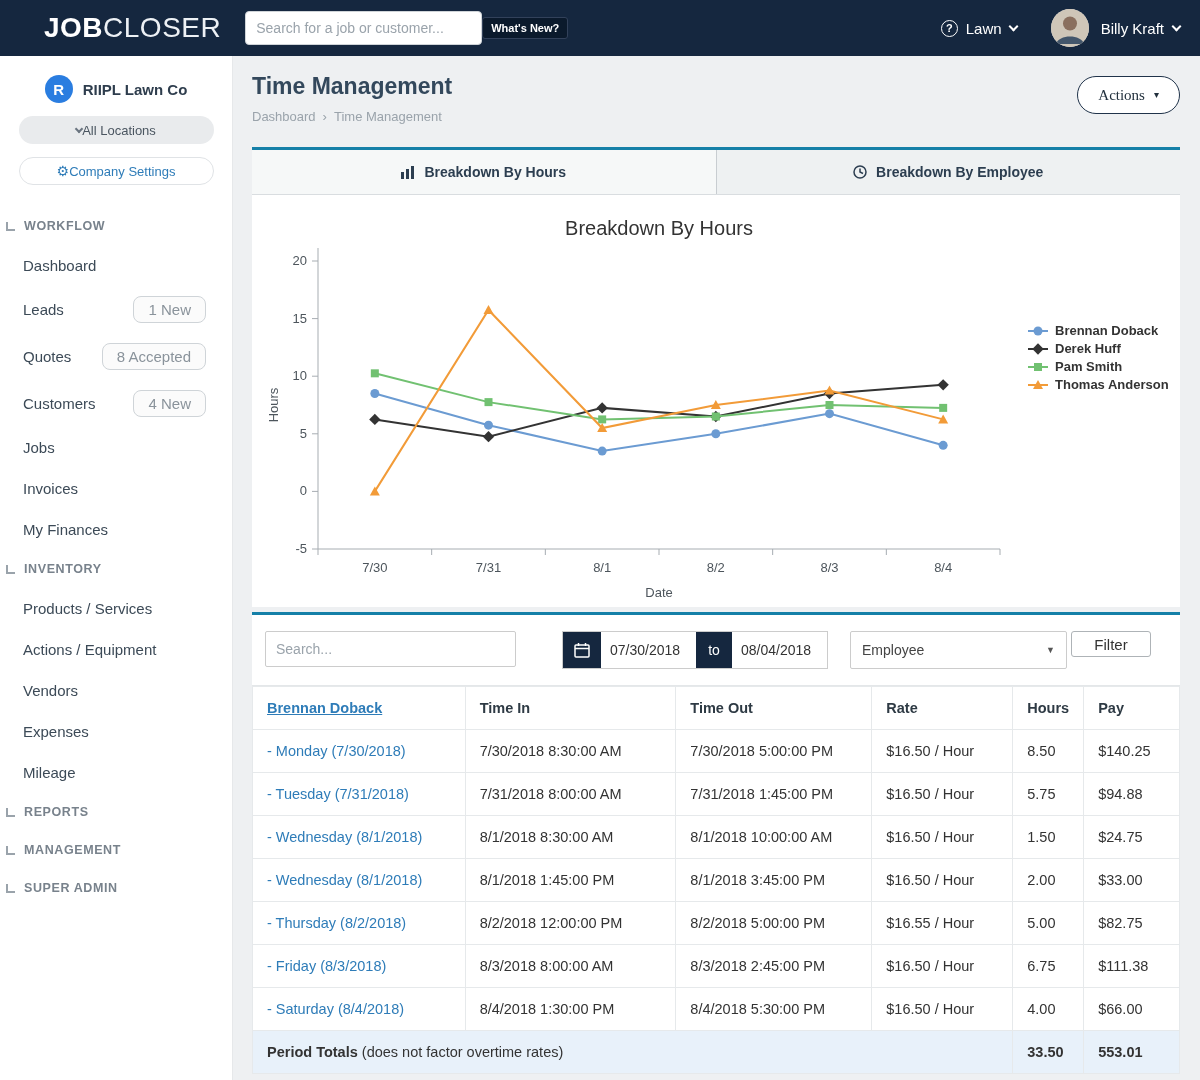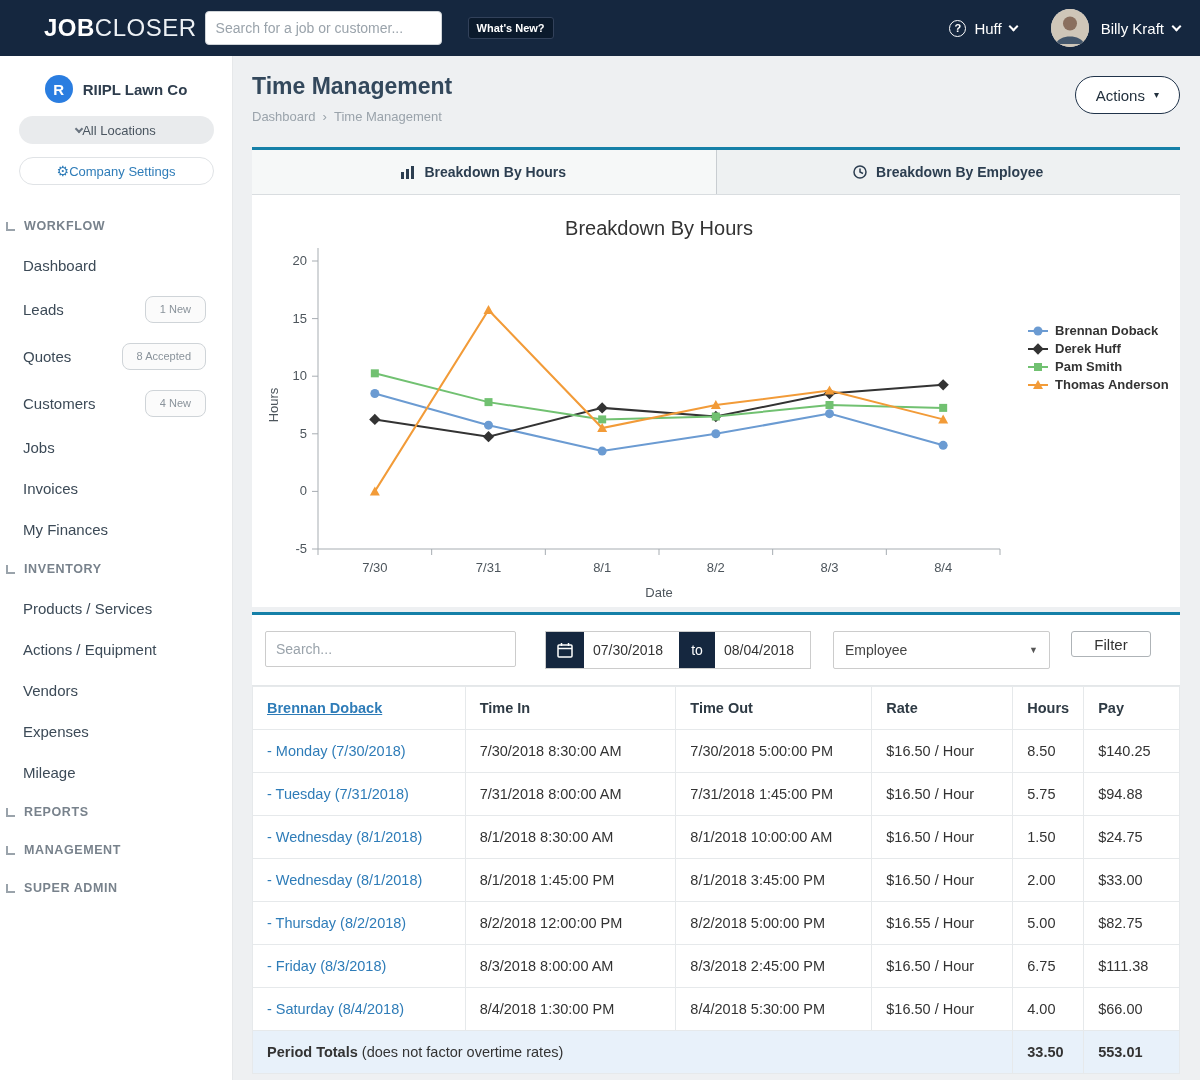--- a/index.html
+++ b/index.html
@@ -1,25 +1,25 @@
 <!DOCTYPE html>
 <html style="--topbar-navy: #15273f; --accent-teal: #1580a8; --link-blue: #2e7cb8;"><head>
 <meta charset="utf-8">
 <style>
   *{margin:0;padding:0;box-sizing:border-box}
   html,body{width:1200px;height:1080px;overflow:hidden;font-family:"Liberation Sans",sans-serif;background:#eef0f2;}
 
   
   .topbar{height:56px;background:var(--topbar-navy,#15273f);display:flex;align-items:center;padding:0 20px;}
-  .logo{color:#fff;font-size:24px;letter-spacing:.5px;margin-left:24px;margin-right:8px;cursor:pointer;white-space:nowrap}
+  .logo{color:#fff;font-size:28px;letter-spacing:.5px;margin-left:24px;margin-right:24px;cursor:pointer;white-space:nowrap}
   .logo .lb{font-weight:800}
   .logo .ll{font-weight:300;color:#edf1f5}
   .topsearch{width:237px;height:34px;border:1px solid #cfd4d8;border-radius:4px;padding:0 10px;font-size:14px;color:#333;outline:none;font-family:Liberation Sans, sans-serif}
   .topsearch::placeholder{color:#9aa3ab}
-  .whatsnew{margin-left:26px;background:#0b1a2c;border:1px solid #32415a;border-radius:3px;color:#fff;font-weight:bold;font-size:11px;padding:4px 8px;cursor:pointer;font-family:inherit}
+  .whatsnew{background:#0b1a2c;border:1px solid #32415a;border-radius:3px;color:#fff;font-weight:bold;font-size:11px;padding:4px 8px;cursor:pointer;font-family:inherit}
   .topbar-right{margin-left:auto;display:flex;align-items:center;color:#fff}
   .helpmenu{display:flex;align-items:center;gap:8px;cursor:pointer;font-size:15px;margin-right:34px}
   .qcircle{width:17px;height:17px;border:1.4px solid #fff;border-radius:50%;display:inline-flex;align-items:center;justify-content:center;font-size:11px;font-weight:bold}
   .chev{display:inline-block;width:7px;height:7px;border-right:2px solid currentColor;border-bottom:2px solid currentColor;transform:rotate(45deg);margin-top:-4px}
   .avatar{width:38px;height:38px;border-radius:50%;overflow:hidden;background:#cfd5da;flex:0 0 auto;cursor:pointer}
   .usermenu{display:flex;align-items:center;gap:9px;margin-left:12px;font-size:15px;cursor:pointer}
 
   
   .shell{display:flex;height:1024px}
   .sidebar{width:233px;background:#fff;border-right:1px solid #e6e8ea;overflow:hidden}
@@ -28,46 +28,46 @@
   .company-name{font-size:15px;font-weight:bold;color:#2e3d4d}
   .pill{width:195px;height:28px;border-radius:15px;display:flex;align-items:center;justify-content:center;font-size:13px;cursor:pointer;margin:13px auto 0 auto;font-family:inherit}
   .loc-pill{background:#e9ebed;color:#4a5560;border:none}
   .loc-pill .chev{border-color:#6b7580;width:6px;height:6px;margin-top:-3px}
   .set-pill{background:#fff;border:1px solid #e0e3e6;color:var(--link-blue,#2e7cb8)}
   .gear{font-size:14px;line-height:1}
   .nav{margin-top:22px}
   .nav-header{display:flex;align-items:center;gap:9px;padding:12px 0 12px 6px;color:#78828c;font-size:12.5px;font-weight:bold;letter-spacing:.6px;cursor:pointer}
   .corner{width:9px;height:9px;border-left:2px solid #9aa3ab;border-bottom:2px solid #9aa3ab}
   .nav-item{display:flex;align-items:center;justify-content:space-between;padding:10px 26px 10px 23px;color:#3c4a57;font-size:15px;cursor:pointer;line-height:21px}
-  .badge{font-size:11px;color:#8a939b;background:#fbfbfb;border:1px solid #cfd4d8;border-radius:8px;padding:2px 14px;white-space:nowrap}
+  .badge{font-size:15px;color:#8a939b;background:#fbfbfb;border:1px solid #cfd4d8;border-radius:8px;padding:2px 14px;white-space:nowrap}
 
   
   .main{flex:1;padding:0 20px 0 19px;overflow:hidden}
   .main-header{padding-top:17px;display:flex;justify-content:space-between;align-items:flex-start}
   .page-title{font-size:23px;font-weight:bold;color:#33485c}
   .breadcrumb{margin-top:9px;font-size:13px;color:#9aa3ab;display:flex;gap:7px;align-items:center}
   .breadcrumb a{color:#9aa3ab;text-decoration:none;cursor:pointer}
-  .actions-btn{margin-top:3px;height:38px;padding:0 20px;border-radius:19px;border:1px solid #20334a;background:#fff;font-size:15px;color:#22303d;display:flex;align-items:center;gap:9px;cursor:pointer;font-family:Liberation Sans, sans-serif}
+  .actions-btn{margin-top:3px;height:38px;padding:0 20px;border-radius:19px;border:1px solid #20334a;background:#fff;font-size:15px;color:#22303d;display:flex;align-items:center;gap:9px;cursor:pointer;font-family:Liberation Serif, serif}
   .caret{font-size:10px;line-height:1}
 
   .card{background:#fff;border-top:3px solid var(--accent-teal,#1580a8)}
   .chart-card{margin-top:23px}
   .tabs{display:flex;height:45px;border-bottom:1px solid #d9dde0}
   .tab{flex:1;display:flex;align-items:center;justify-content:center;gap:9px;font-size:14px;font-weight:600;color:#2c3e50;background:#eef1f2;cursor:pointer}
   .tab.active{background:#f6f8f8}
   .tab + .tab{border-left:1px solid #c8cdd1}
   .chart-area{height:412px;position:relative}
   #chart-svg{display:block}
   #chart-svg text{font-family:"Liberation Sans",sans-serif}
 
   .table-card{margin-top:5px}
   .filterbar{display:flex;align-items:flex-start;padding:16px 13px;border-bottom:1px solid #e4e7e9}
   .fsearch{width:251px;height:36px;border:1px solid #ccc;border-radius:2px;padding:0 10px;font-size:14px;color:#333;outline:none;font-family:inherit}
   .fsearch::placeholder{color:#9aa3ab}
-  .dategroup{display:flex;margin-left:29px;border:1px solid #ccc;height:38px}
+  .dategroup{display:flex;margin-left:46px;border:1px solid #ccc;height:38px}
   .calbtn{width:38px;background:var(--topbar-navy,#15273f);display:flex;align-items:center;justify-content:center;border:none;cursor:pointer}
   .dinput{width:95px;border:none;padding:0 9px;font-size:14px;color:#333;outline:none;font-family:inherit}
   .tobox{width:36px;background:var(--topbar-navy,#15273f);color:#fff;display:flex;align-items:center;justify-content:center;font-size:14px}
   .selectbox{margin-left:22px;width:217px;height:38px;border:1px solid #ccc;border-radius:2px;background:#fff;display:flex;align-items:center;justify-content:space-between;padding:0 11px;font-size:14px;color:#444;cursor:pointer}
   .selcaret{font-size:9px;color:#555}
   .filterbtn{margin-left:auto;margin-right:16px;width:80px;height:26px;background:#fff;border:1px solid #aeb3b7;border-radius:3px;font-size:15px;color:#333;cursor:pointer;font-family:inherit}
 
   table.tt{width:100%;border-collapse:collapse;font-size:14.5px;background:#fff}
   .tt th,.tt td{border:1px solid #e6e9eb;text-align:left;padding:13px 14px;color:#333;white-space:nowrap}
   .tt th{font-weight:bold;color:#2e3a44}
@@ -81,21 +81,21 @@
 
 <header class="topbar">
   <div class="logo">
     <span class="lb">JOB</span><span class="ll">CLOSER</span>
   </div>
   <input class="topsearch" type="text" placeholder="Search for a job or customer..." style="">
   <button class="whatsnew">What's New?</button>
   <div class="topbar-right">
     <div class="helpmenu">
       <span class="qcircle">?</span>
-      <span>Huff</span>
+      <span>Lawn</span>
       <span class="chev"></span>
     </div>
     <div class="avatar">
       <svg width="38" height="38" viewBox="0 0 38 38">
         <rect width="38" height="38" fill="#cfc6b8"></rect>
         <circle cx="19" cy="14.5" r="7" fill="#8a6f5e"></circle>
         <path d="M5 35 c2.5-10 25.5-10 28 0 Z" fill="#43566b"></path>
       </svg>
     </div>
     <div class="usermenu">

